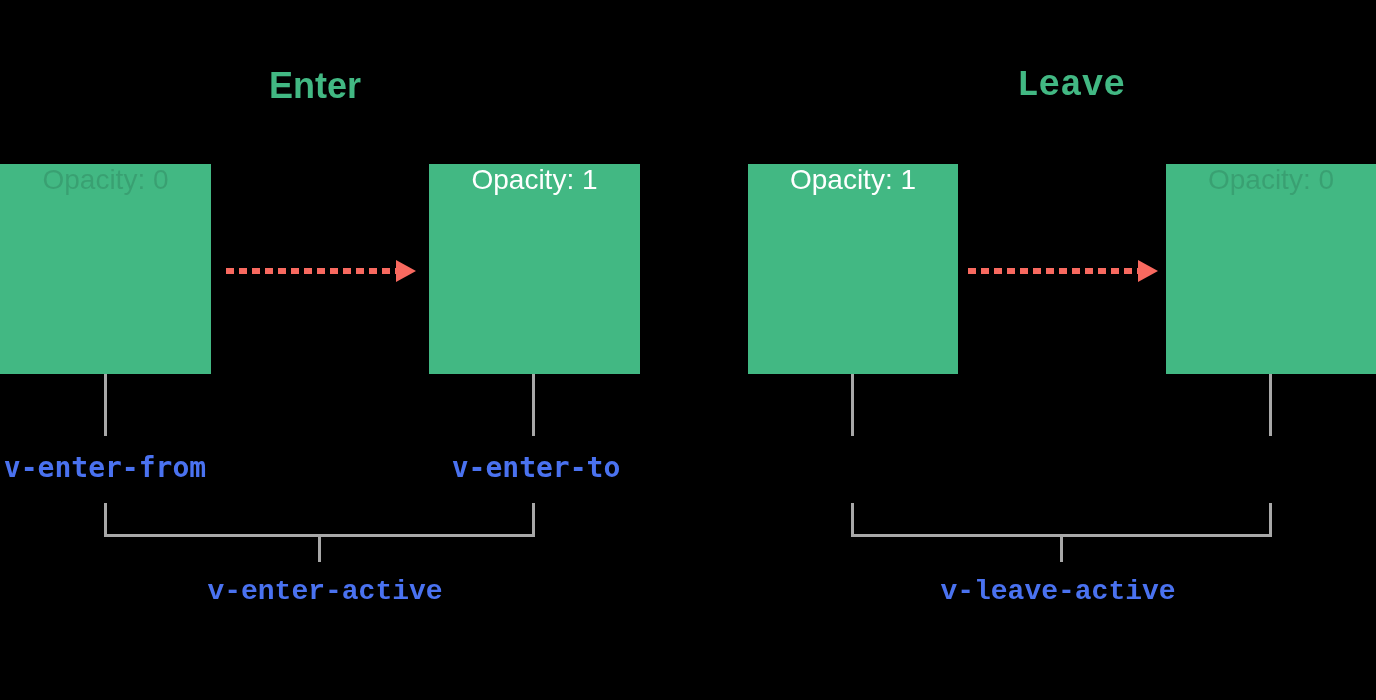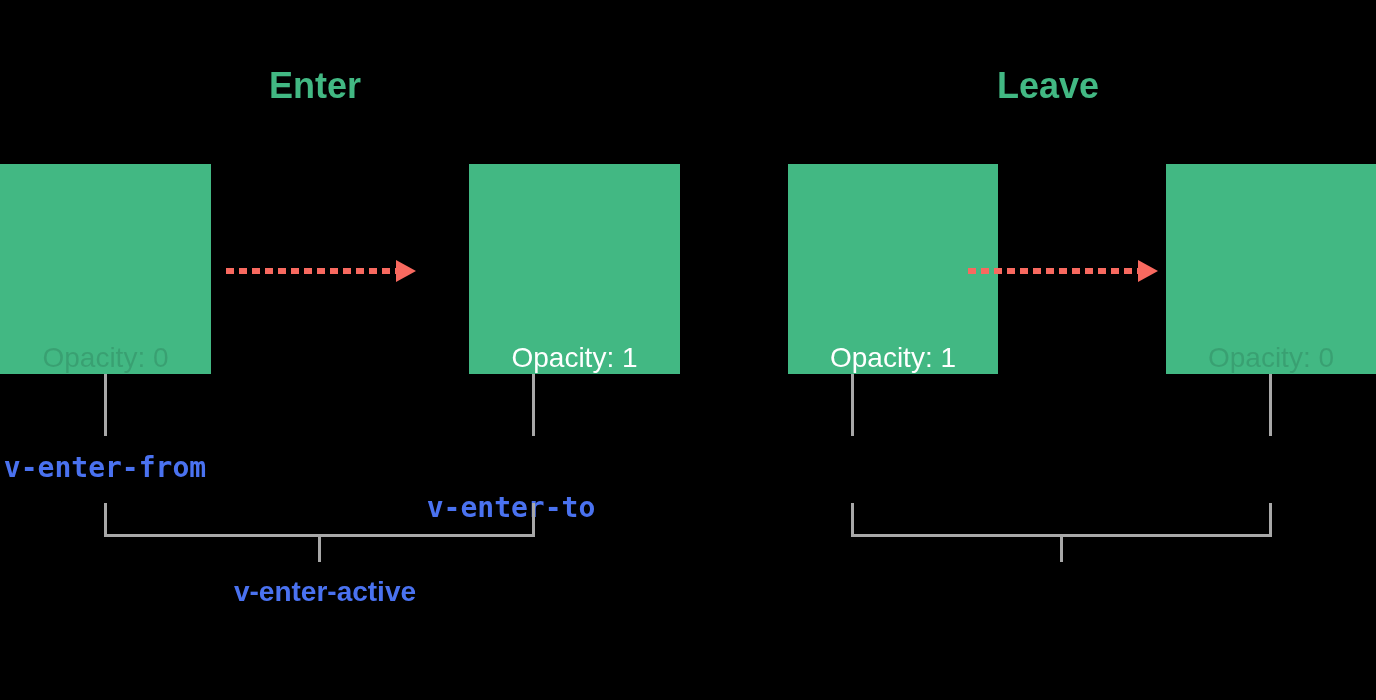--- a/index.html
+++ b/index.html
@@ -19,35 +19,35 @@
     position: absolute;
     top: 68px;
     transform: translateX(-50%);
     font-size: 36px;
     line-height: 36px;
     font-weight: bold;
     color: var(--green, #42b883);
     white-space: nowrap;
   }
   #title-enter { left: 315px; }
-  #title-leave { left: 1048px; }
+  #title-leave { left: 1071px; font-family: Liberation Mono, monospace; }
 
   .state-box {
     position: absolute;
     top: 164px;
     width: 211px;
     height: 210px;
     background: var(--green, #42b883);
     display: flex;
-    align-items: flex-end;
+    align-items: flex-start;
     justify-content: center;
     font-size: 28px;
     white-space: nowrap;
   }
-  .state-box.full  { color: var(--box-text-light, #ffffff); margin-left: 40px; }
+  .state-box.full  { color: var(--box-text-light, #ffffff); }
   .state-box.faded { color: var(--box-text-faded, rgba(0,0,0,0.13)); }
   #box-enter-from { left: 0; }
   #box-enter-to   { left: 429px; }
   #box-leave-from { left: 748px; width: 210px; }
   #box-leave-to   { left: 1166px; width: 210px; }
 
   .arrow {
     position: absolute;
     top: 260px;
     width: 190px;
@@ -89,21 +89,21 @@
     top: 454px;
     transform: translateX(-50%);
     font-family: "DejaVu Sans Mono", monospace;
     font-weight: bold;
     font-size: 28px;
     line-height: 28px;
     color: var(--label-blue, #4a72f0);
     white-space: nowrap;
   }
   #label-enter-from { left: 105px; }
-  #label-enter-to   { left: 511px; margin-top: 40px; }
+  #label-enter-to   { left: 536px; }
   #label-leave-from { left: 858px; }
   #label-leave-to   { left: 1275px; }
 
   .bracket {
     position: absolute;
     top: 503px;
     height: 34px;
     box-sizing: border-box;
     border-left: 3px solid var(--line-gray, #a8a8a8);
     border-right: 3px solid var(--line-gray, #a8a8a8);
@@ -119,21 +119,21 @@
     height: 25px;
     background: var(--line-gray, #a8a8a8);
   }
   #stub-enter { left: 318px; }
   #stub-leave { left: 1060px; }
 
   .active-label {
     position: absolute;
     top: 578px;
     transform: translateX(-50%);
-    font-family: Liberation Sans, sans-serif;
+    font-family: Liberation Mono, monospace;
     font-weight: bold;
     font-size: 28px;
     line-height: 28px;
     color: var(--label-blue, #4a72f0);
     white-space: nowrap;
   }
   #label-enter-active { left: 325px; }
   #label-leave-active { left: 1058px; }
 </style>
 </head>
@@ -182,14 +182,15 @@
     <span>Opacity: 0</span>
   </div>
 
   <div class="stem" id="stem-leave-from"></div>
   <div class="stem" id="stem-leave-to"></div>
 
 
   <div class="bracket" id="bracket-leave"></div>
   <div class="bracket-stub" id="stub-leave"></div>
 
+  <div class="active-label" id="label-leave-active">v-leave-active</div>
 
 </div>
 
 </body></html>

